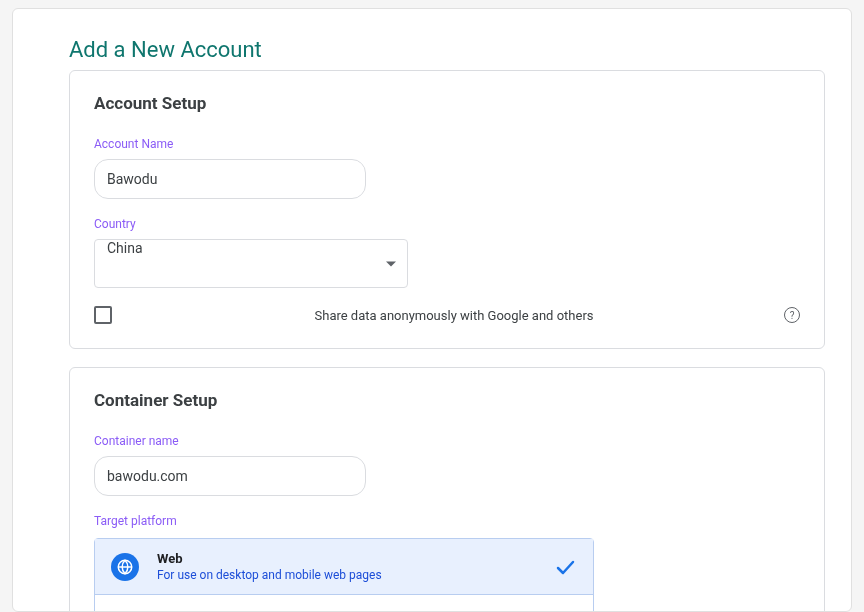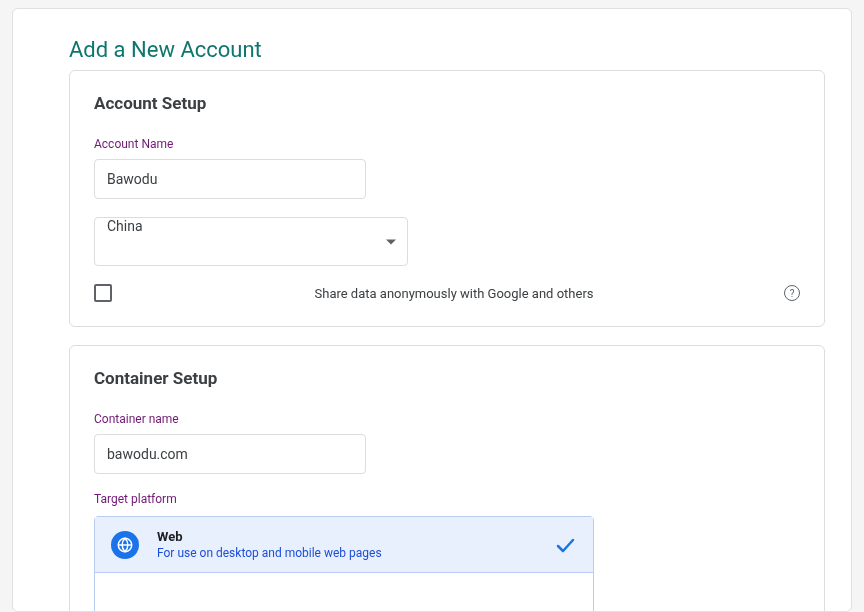--- a/index.html
+++ b/index.html
@@ -40,29 +40,29 @@
       background: #fff;
     }
     .card-title {
       font-size: 17px;
       font-weight: 700;
       color: #3c4043;
       margin-bottom: 24px;
     }
     .field-label {
       font-size: 12px;
-      color: #701a75;
+      color: #8b5cf6;
       margin-bottom: 8px;
       display: block;
     }
     .text-input {
       width: 272px;
       height: 40px;
       border: 1px solid #dadce0;
-      border-radius: 4px;
+      border-radius: 14px;
       padding: 16px 12px;
       font-size: 14px;
       color: #3c4043;
       font-family: inherit;
       outline: none;
     }
     .field-group {
       margin-bottom: 18px;
     }
     .select-wrap {
@@ -198,20 +198,21 @@
 
     <div class="card">
       <div class="card-title">Account Setup</div>
 
       <div class="field-group">
         <label class="field-label">Account Name</label>
         <input type="text" class="text-input" value="Bawodu" style="">
       </div>
 
       <div class="field-group">
+        <label class="field-label">Country</label>
         <div class="select-wrap">
           <div class="select-input">China</div>
           <div class="select-caret"></div>
         </div>
       </div>
 
       <div class="checkbox-row">
         <div class="checkbox"></div>
         <span class="checkbox-label">Share data anonymously with Google and others</span>
         <span class="help-icon">?</span>

